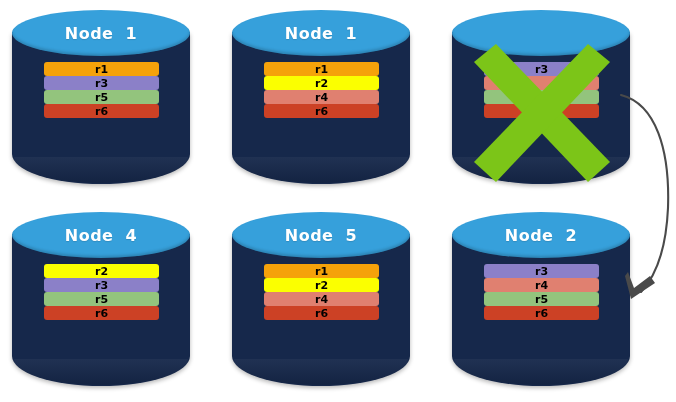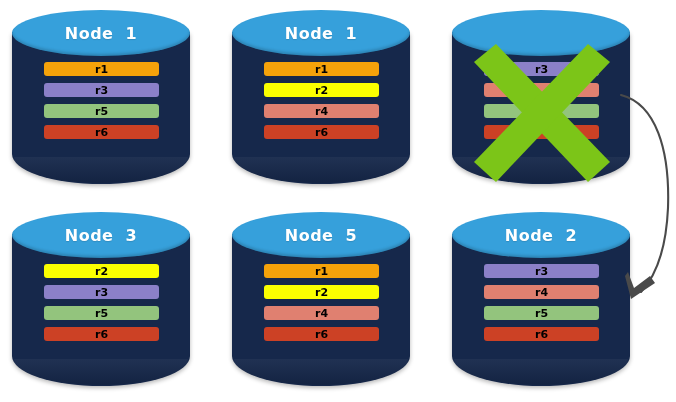--- a/index.html
+++ b/index.html
@@ -77,21 +77,20 @@
   .bars {
     position: absolute;
     left: 32px;
     top: 52px;
     width: 115px;
     z-index: 3;
   }
   .bar {
     position: relative;
     height: 14px;
-    margin-bottom: 7px;
     border-radius: 3px;
     display: flex;
     align-items: center;
     justify-content: center;
     font-size: 11px;
     font-weight: bold;
     color: #000000;
     line-height: 1;
   }
   .bar:last-child { margin-bottom: 13px; }
@@ -157,21 +156,21 @@
   <svg class="x-mark" style="left:474px; top:44px;" width="136" height="138" viewBox="0 0 136 138">
     <g fill="#7cc518">
       <polygon points="0,18 22,0 136,118 114,138"></polygon>
       <polygon points="114,0 136,18 22,138 0,118"></polygon>
     </g>
   </svg>
 
   <div class="node" style="left:12px; top:212px;">
     <div class="node-body"></div>
     <div class="node-top"></div>
-    <div class="node-title">Node  3</div>
+    <div class="node-title">Node  4</div>
     <div class="bars">
       <div class="bar" style="background:#fbff00;">r2</div>
       <div class="bar" style="background:#8b80c8;">r3</div>
       <div class="bar" style="background:#93c47d;">r5</div>
       <div class="bar" style="background:#cc4125;">r6</div>
     </div>
   </div>
 
   <div class="node" style="left:232px; top:212px;">
     <div class="node-body"></div>

